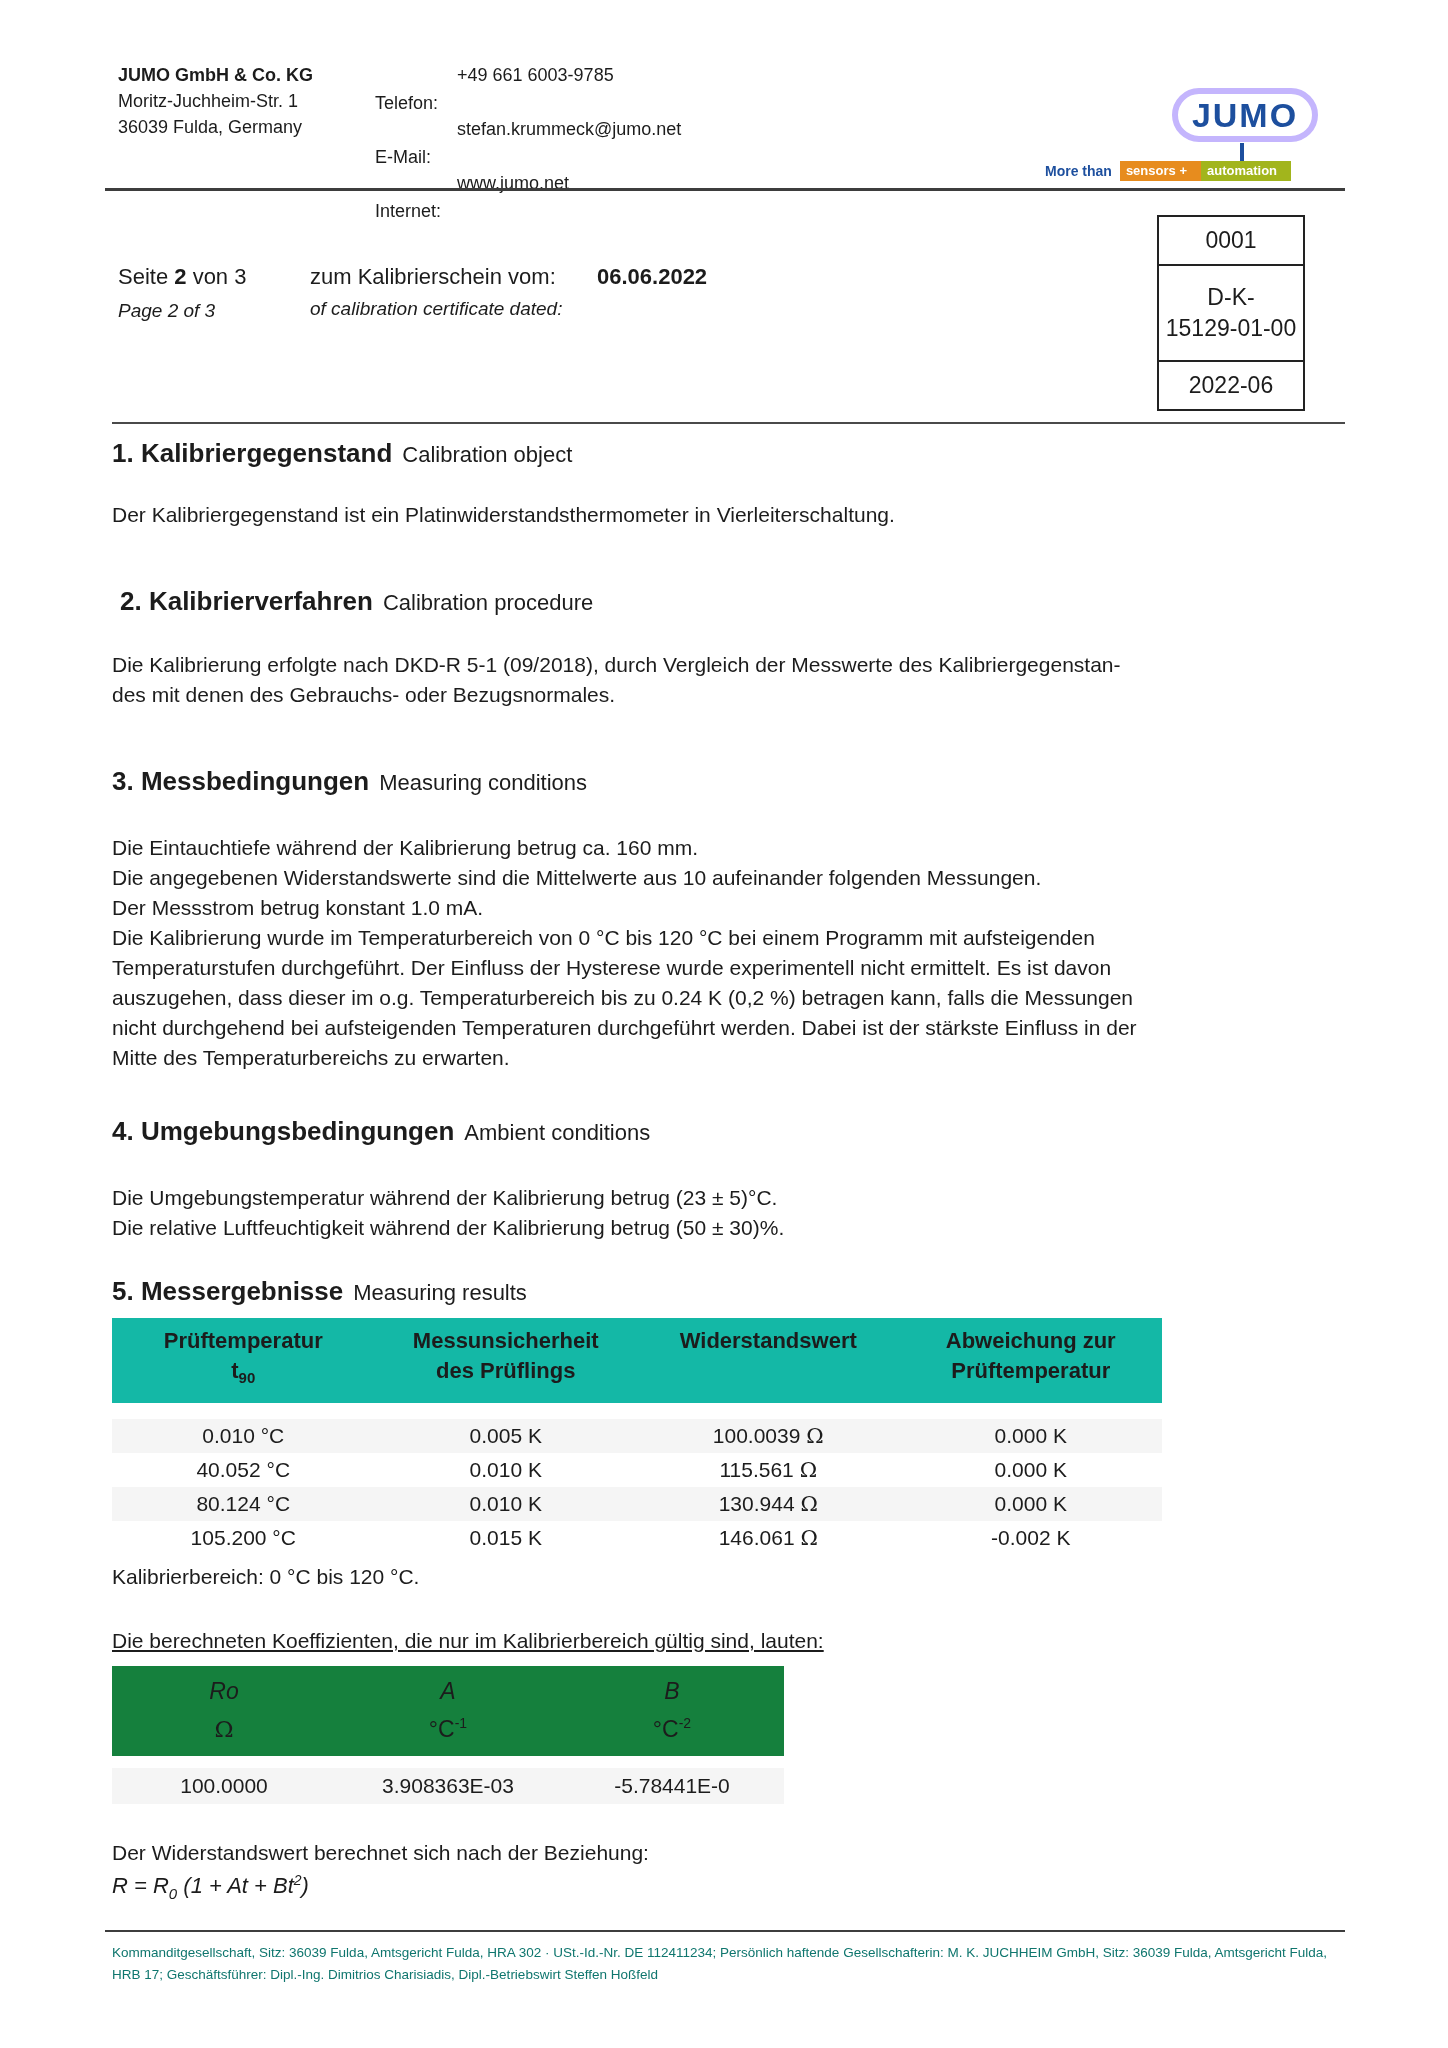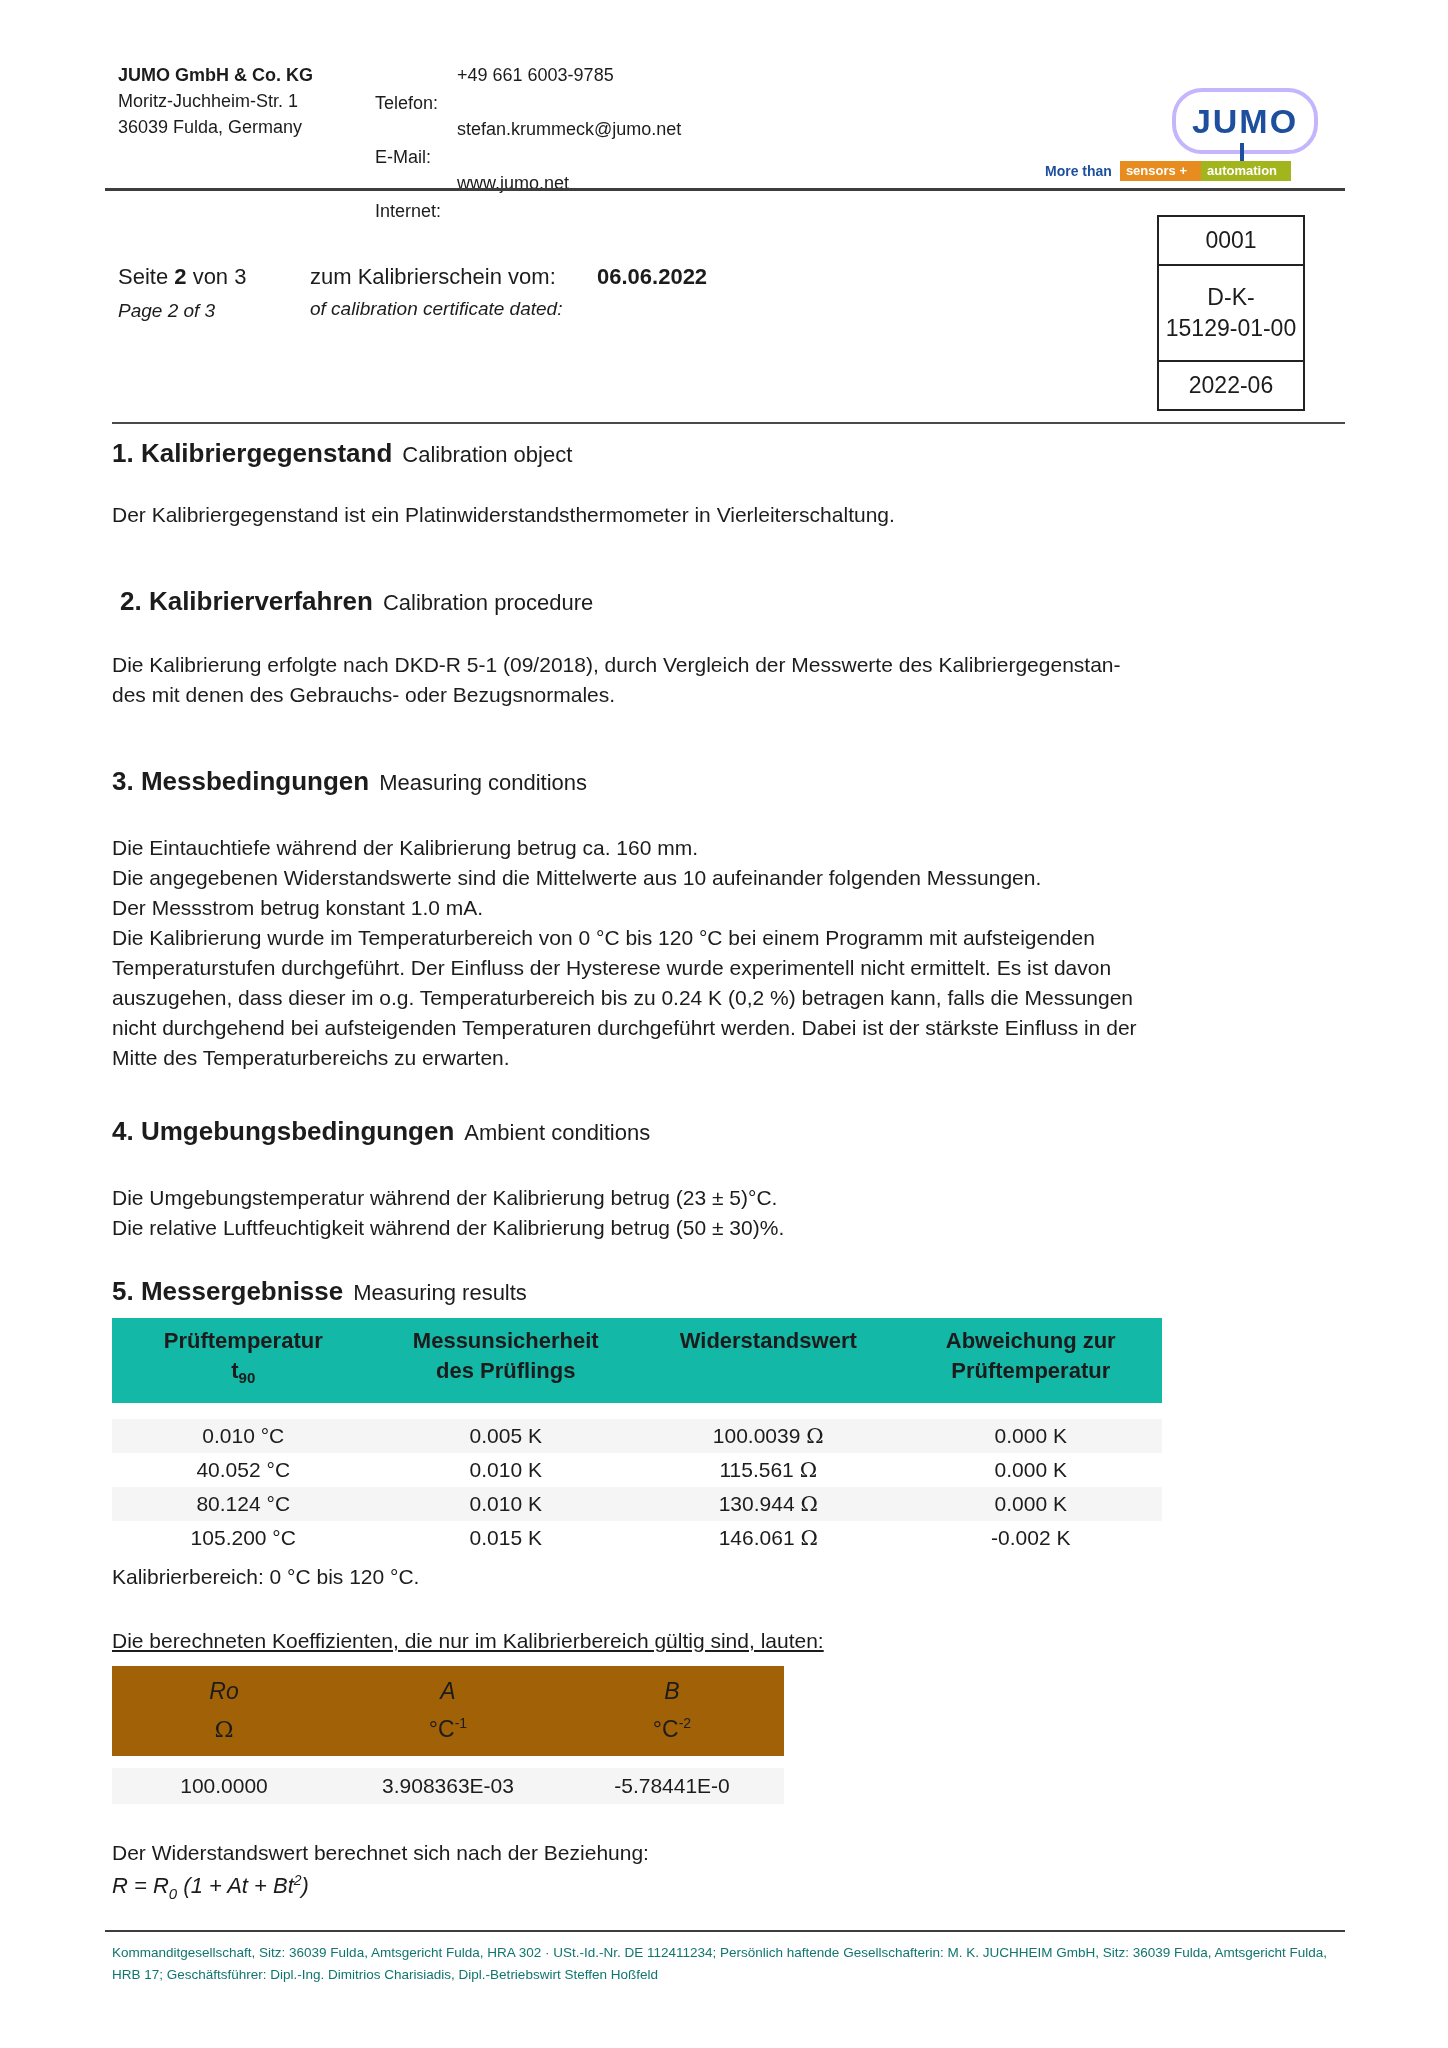--- a/index.html
+++ b/index.html
@@ -11,22 +11,22 @@
   }
   .abs { position:absolute; }
 
   
   .company { left:118px; top:62px; font-size:18px; line-height:26px; }
   .company .cname { font-weight:bold; }
   .contact { left:375px; top:62px; font-size:18px; line-height:26px; }
   .contact .row { display:flex; }
   .contact .lbl { width:82px;margin-top:28px; }
 
-  .logo { left:1172px; top:88px; width:146px; height:66px;
-    border:4px solid #c4b5fd; border-radius:30px;
+  .logo { left:1172px; top:88px; width:146px; height:54px;
+    border:6px solid #c4b5fd; border-radius:30px;
     display:flex; align-items:center; justify-content:center; }
   .logo span { color:#1d4f9e; font-weight:bold; font-size:34px; letter-spacing:2px; }
   .conn-v { left:1240px; top:143px; width:4px; height:31px; background:#1d4f9e; }
   .conn-h { left:1208px; top:170px; width:36px; height:4px; background:#1d4f9e; }
   .tagline { left:1045px; top:161px; display:flex; align-items:center; font-size:14px; }
   .tag-more { color:#1d4f9e; font-weight:bold; margin-right:8px; }
   .tag-badge { color:#ffffff; font-weight:bold; font-size:13px; padding:2px 14px 3px 6px; }
   .tag-orange { background:#e78c1e; }
   .tag-green { background:#a2b51c; }
 
@@ -61,21 +61,21 @@
   .rt-row { display:grid; grid-template-columns:repeat(4,1fr);
     height:34px; line-height:34px; text-align:center; }
   .rt-row.shade { background:#f5f5f5; }
   sub { font-size:15px; }
   sup { font-size:14px; }
   .omega { font-family:"DejaVu Serif", serif; }
 
   
   .ctable { left:112px; top:1666px; width:672px; font-size:21px; }
   .ct-header { display:grid; grid-template-columns:repeat(3,1fr);
-    background:#a16207; padding:9px 0 11px 0; font-size:23px; line-height:32px;
+    background:#15803d; padding:9px 0 11px 0; font-size:23px; line-height:32px;
     text-align:center; }
   .ct-header .sym { font-style:italic; }
   .ct-row { display:grid; grid-template-columns:repeat(3,1fr); margin-top:12px;
     background:#f5f5f5; height:36px; line-height:36px; text-align:center; }
 
   .formula { font-size:22px; font-style:italic; }
 
   .footer-text { left:112px; top:1942px; width:1240px; font-size:13.5px; line-height:22px; color:#0f766e; }
 </style>
 </head>

